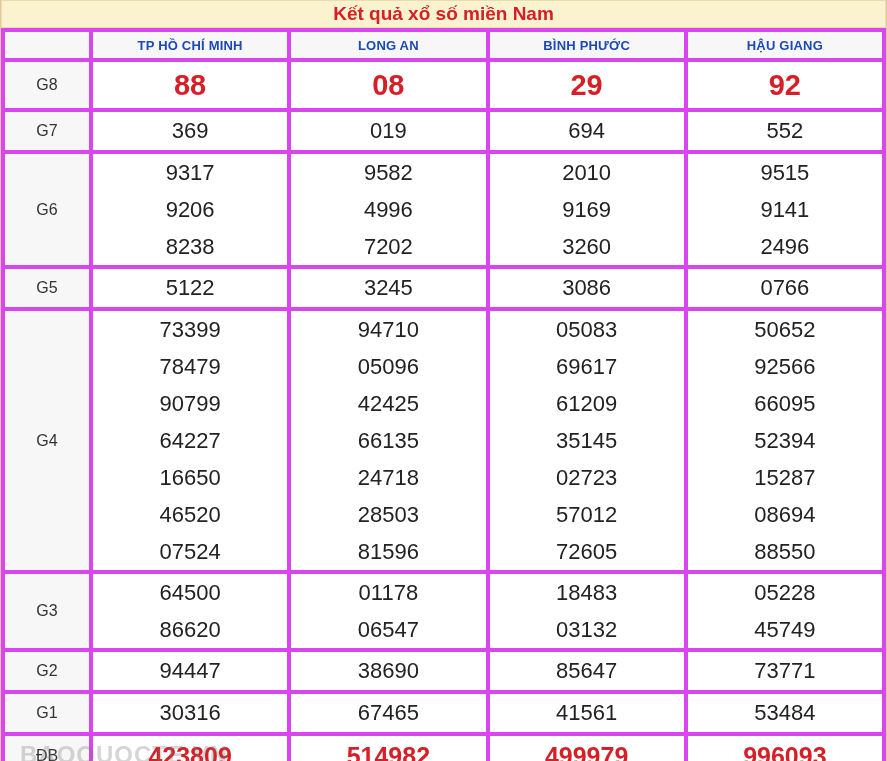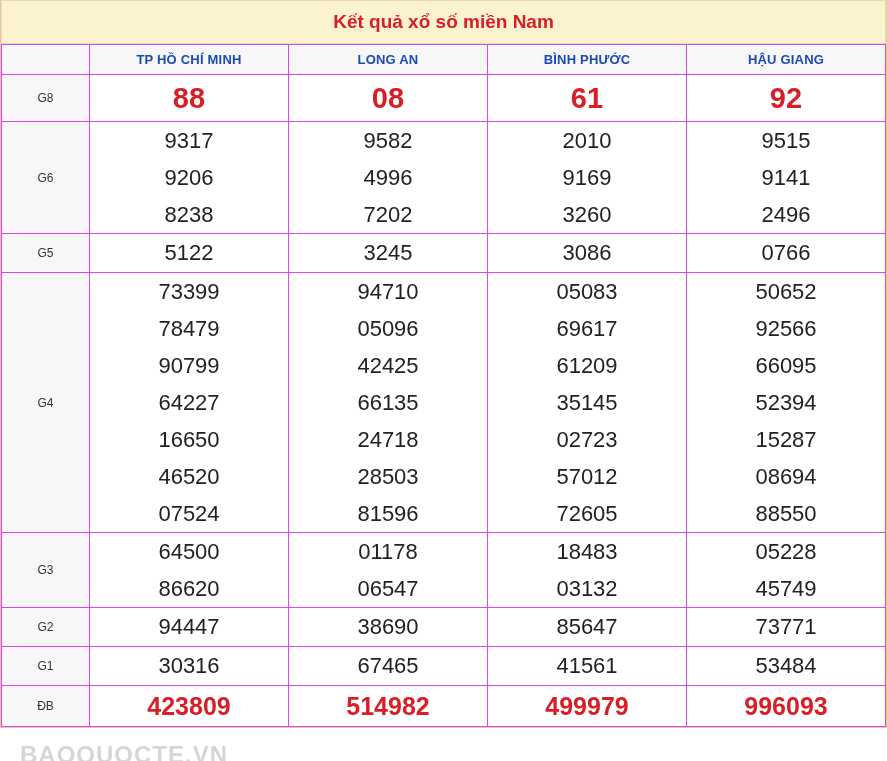--- a/index.html
+++ b/index.html
@@ -16,21 +16,21 @@
     background: #ffffff;
     overflow: hidden;
   }
   .lottery-wrap {
     width: 887px;
     border: 1px solid #e3c9a0;
     border-top: none;
     background: #ffffff;
   }
   .title-bar {
-    height: 44px;
+    height: 28px;
     background: #fbf3d0;
     border: 1px solid #e9dcae;
     display: flex;
     align-items: center;
     justify-content: center;
     white-space: nowrap;
   }
   .title-main {
     color: #d61f26;
     font-size: 19px;
@@ -41,39 +41,39 @@
     font-size: 17px;
     font-weight: bold;
     margin-left: 7px;
   }
   table.result {
     width: 100%;
     border-collapse: collapse;
     table-layout: fixed;
   }
   table.result td, table.result th {
-    border: 1px solid #d946ef;
+    border: 4px solid #d946ef;
     text-align: center;
     vertical-align: middle;
     padding: 0;
   }
   .col-label { width: 88px; }
   .prov-head {
     height: 30px;
     background: #f7f7f7;
     color: #1a49b8;
     font-size: 13px;
     font-weight: bold;
     letter-spacing: .2px;
   }
   .prov-head.first { background: #f7f7f7; }
   .row-label {
     background: #f7f7f7;
     color: #333;
-    font-size: 12px;
+    font-size: 16px;
     font-weight: normal;
   }
   .num {
     color: #222;
     font-size: 22px;
     line-height: 38px;
     font-weight: normal;
   }
   .num.stack div { line-height: 37px; }
   .big-red {
@@ -137,24 +137,31 @@
           <th class="prov-head">BÌNH PHƯỚC</th>
           <th class="prov-head">HẬU GIANG</th>
         </tr>
       </thead>
       <tbody>
 
         <tr class="r-g8">
           <td class="row-label">G8</td>
           <td class="big-red">88</td>
           <td class="big-red">08</td>
-          <td class="big-red">61</td>
+          <td class="big-red">29</td>
           <td class="big-red">92</td>
         </tr>
 
+        <tr class="r-g7">
+          <td class="row-label">G7</td>
+          <td class="num">369</td>
+          <td class="num">019</td>
+          <td class="num">694</td>
+          <td class="num">552</td>
+        </tr>
 
         <tr class="r-g6">
           <td class="row-label">G6</td>
           <td class="num stack">
             <div>9317</div>
             <div>9206</div>
             <div>8238</div>
           </td>
           <td class="num stack">
             <div>9582</div>

